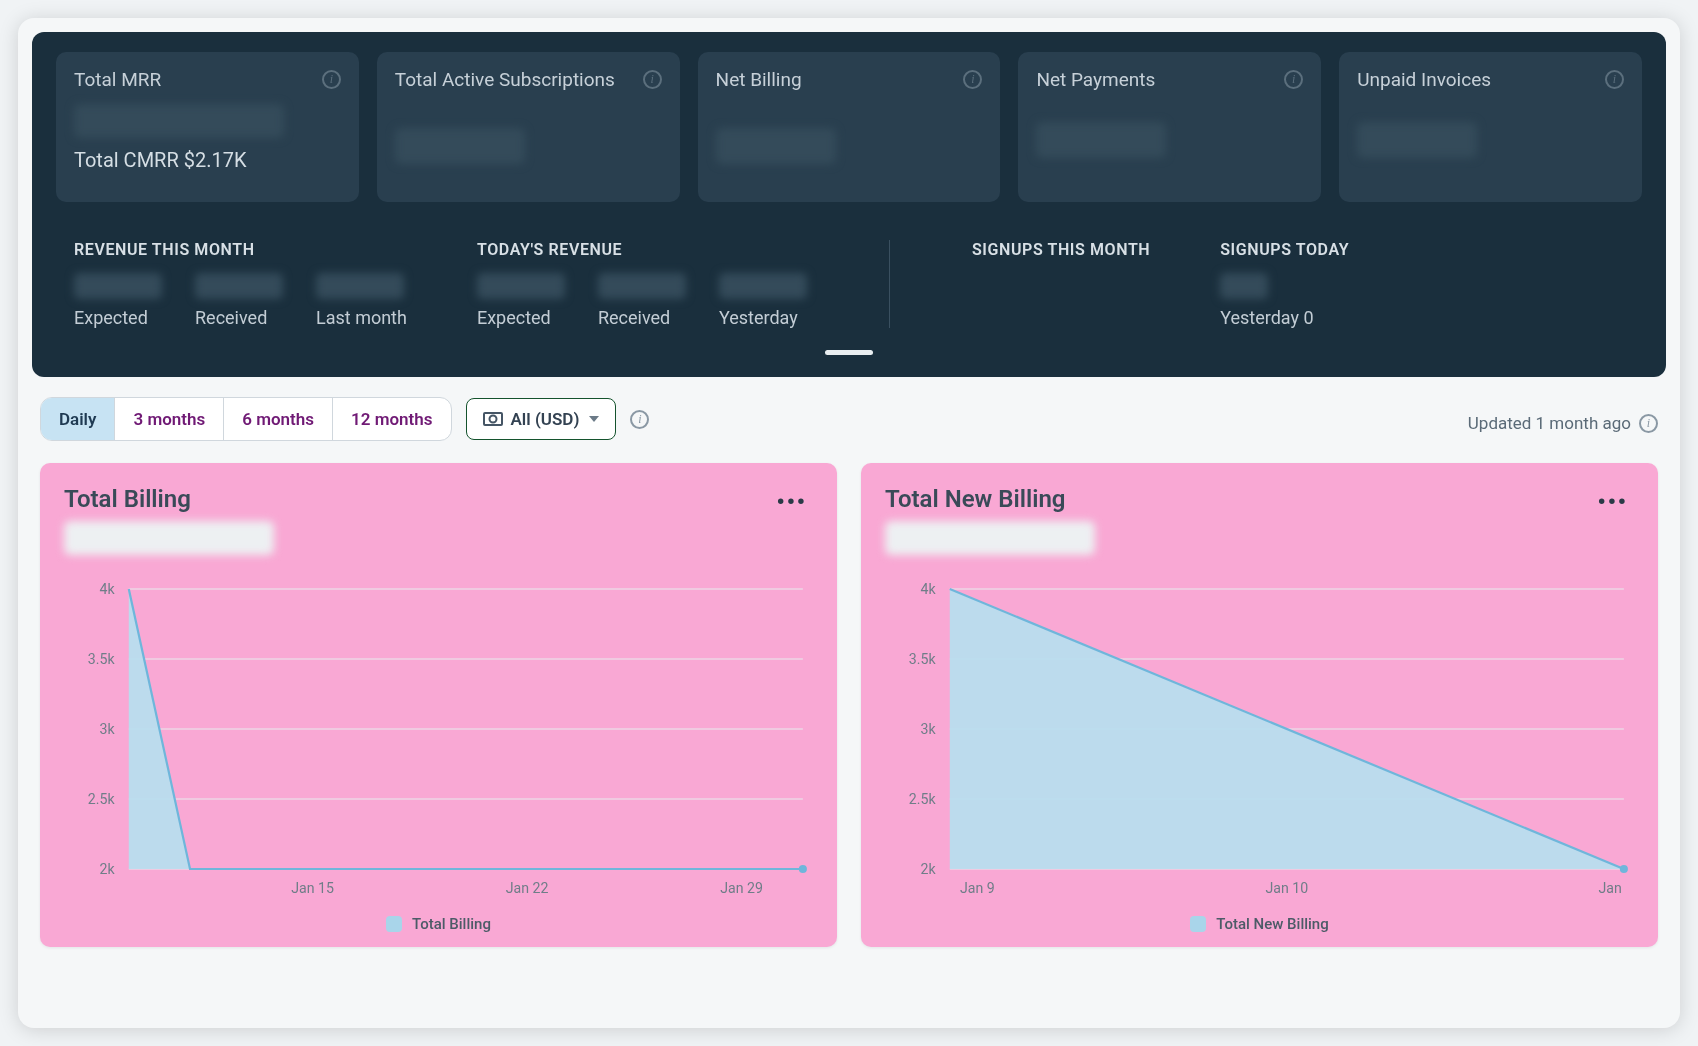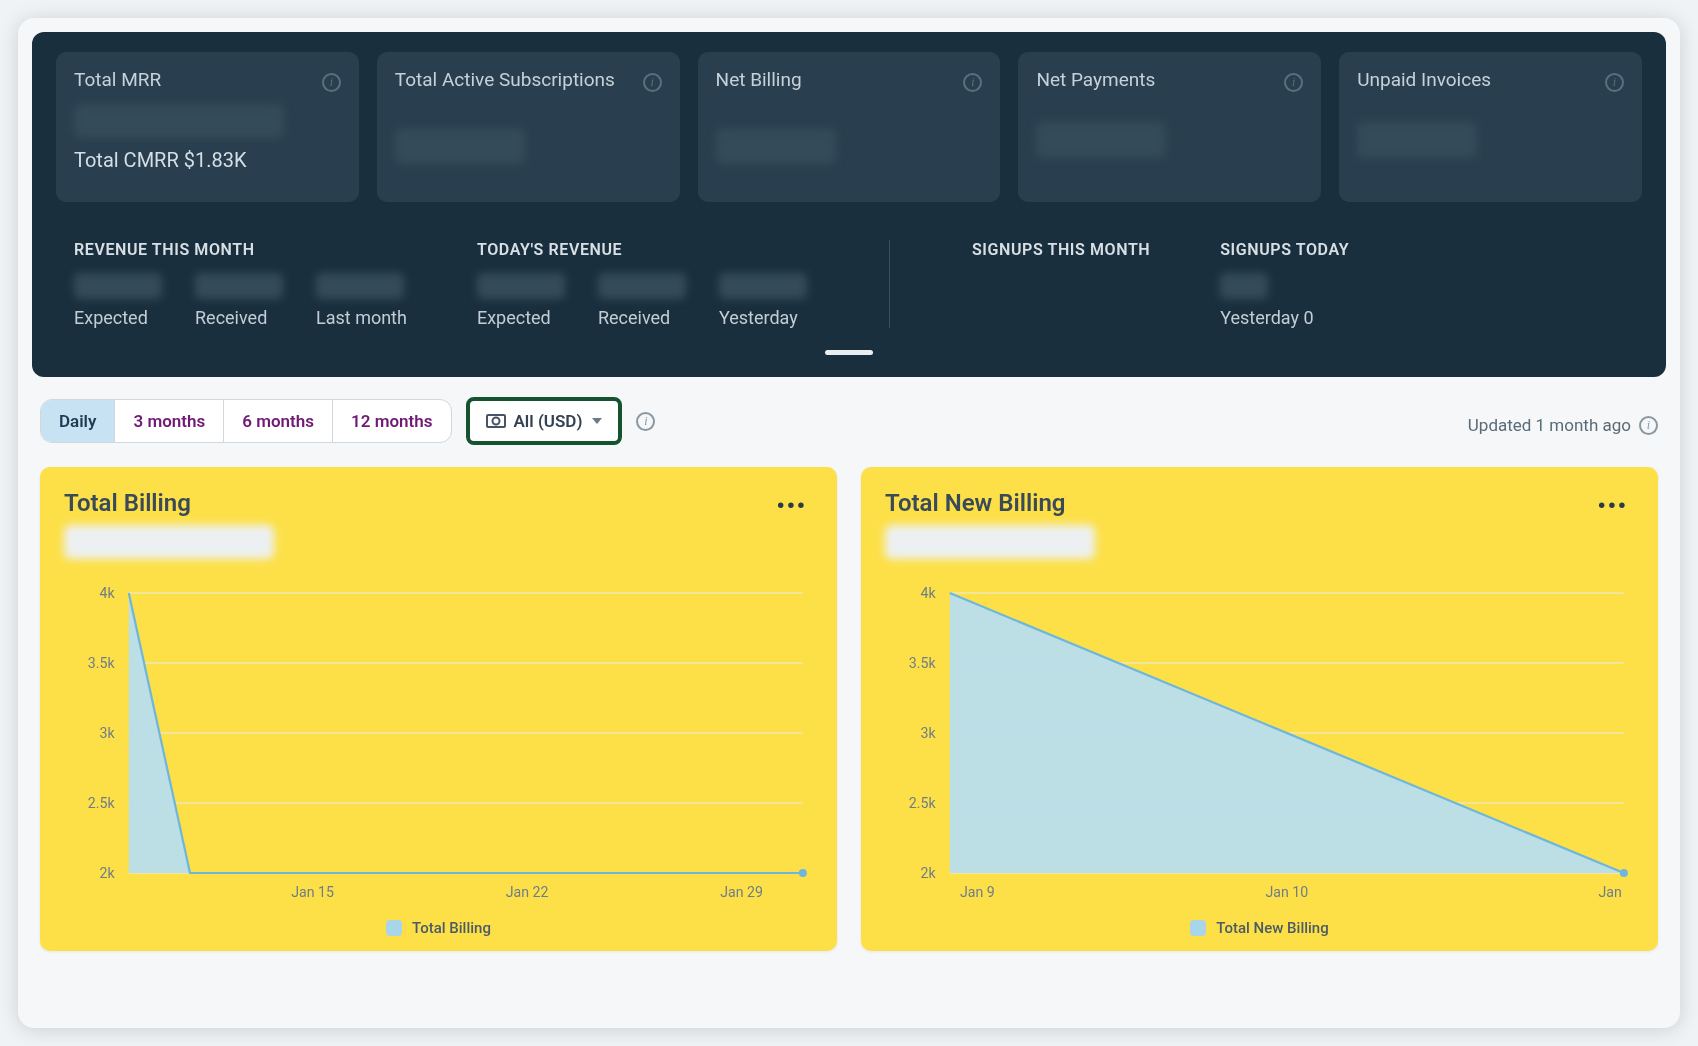--- a/index.html
+++ b/index.html
@@ -36,21 +36,21 @@
     flex: 1;
     background: #293f4f;
     border-radius: 10px;
     padding: 16px 18px 20px 18px;
     min-height: 150px;
     position: relative;
   }
   .metric-card-header {
     display: flex;
     justify-content: space-between;
-    align-items: flex-end;
+    align-items: center;
   }
   .metric-title {
     font-size: 19px;
     color: #c6d0d8;
     line-height: 1.25;
   }
   .info-circle {
     width: 19px;
     height: 19px;
     border: 2px solid #5b6f7d;
@@ -160,21 +160,21 @@
   }
   .tab-btn:last-child { border-right: none; }
   .tab-btn.active {
     background: #c7e3f3;
     color: #1f3a52;
   }
   .currency-btn {
     display: flex;
     align-items: center;
     gap: 8px;
-    border: 4px solid #14532d;
+    border: 1px solid #14532d;
     border-radius: 8px;
     background: #fff;
     padding: 10px 16px;
     font-size: 17px;
     font-weight: 600;
     color: #334252;
     cursor: pointer;
   }
   .cash-icon {
     width: 20px; height: 14px;
@@ -210,21 +210,21 @@
   }
 
   
   .charts-row {
     display: flex;
     gap: 24px;
     padding: 16px 22px 0 22px;
   }
   .chart-card {
     flex: 1;
-    background: #fde047;
+    background: #f9a8d4;
     border-radius: 10px;
     box-shadow: 0 1px 3px rgba(20,30,40,0.08);
     padding: 22px 24px 18px 24px;
     position: relative;
   }
   .chart-head {
     display: flex;
     justify-content: space-between;
     align-items: flex-start;
   }
@@ -284,21 +284,21 @@
 
   <div class="dark-panel">
     <div class="cards-row">
 
       <div class="metric-card">
         <div class="metric-card-header">
           <div class="metric-title">Total MRR</div>
           <span class="info-circle">i</span>
         </div>
         <div class="redact r1"></div>
-        <div class="metric-sub">Total CMRR $1.83K</div>
+        <div class="metric-sub">Total CMRR $2.17K</div>
       </div>
 
       <div class="metric-card">
         <div class="metric-card-header">
           <div class="metric-title">Total Active Subscriptions</div>
           <span class="info-circle">i</span>
         </div>
         <div class="redact r2"></div>
       </div>
 

